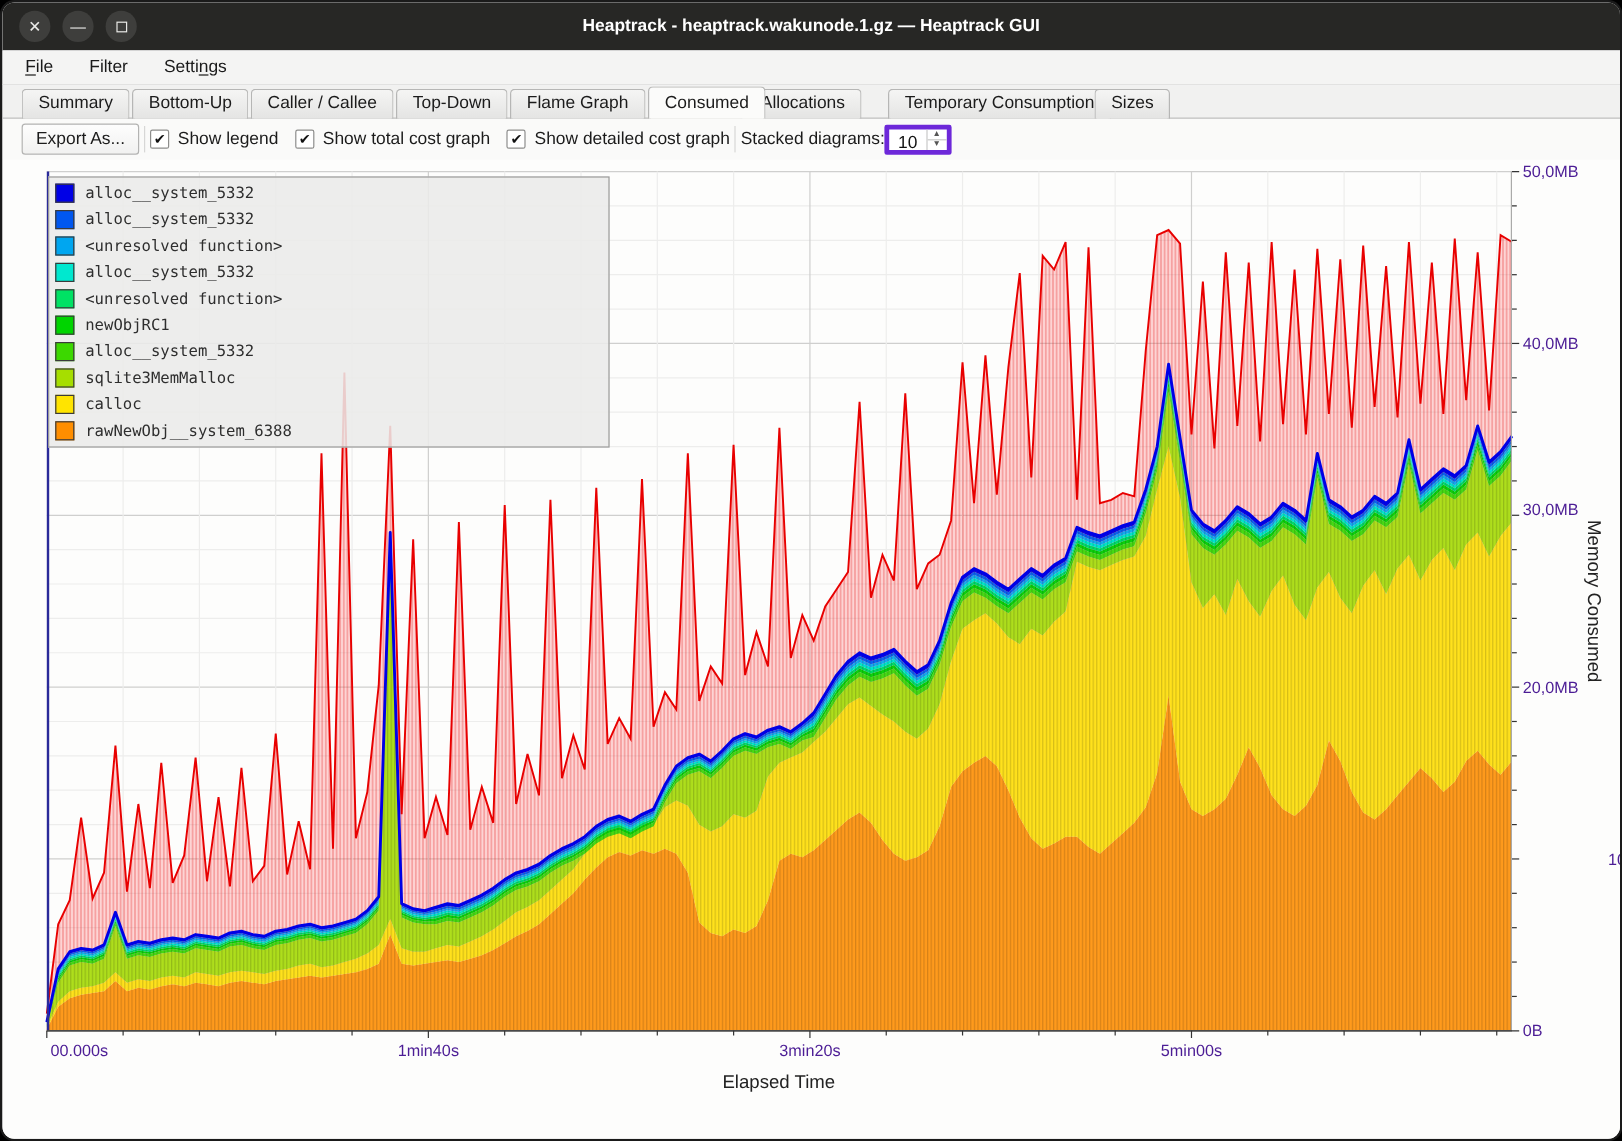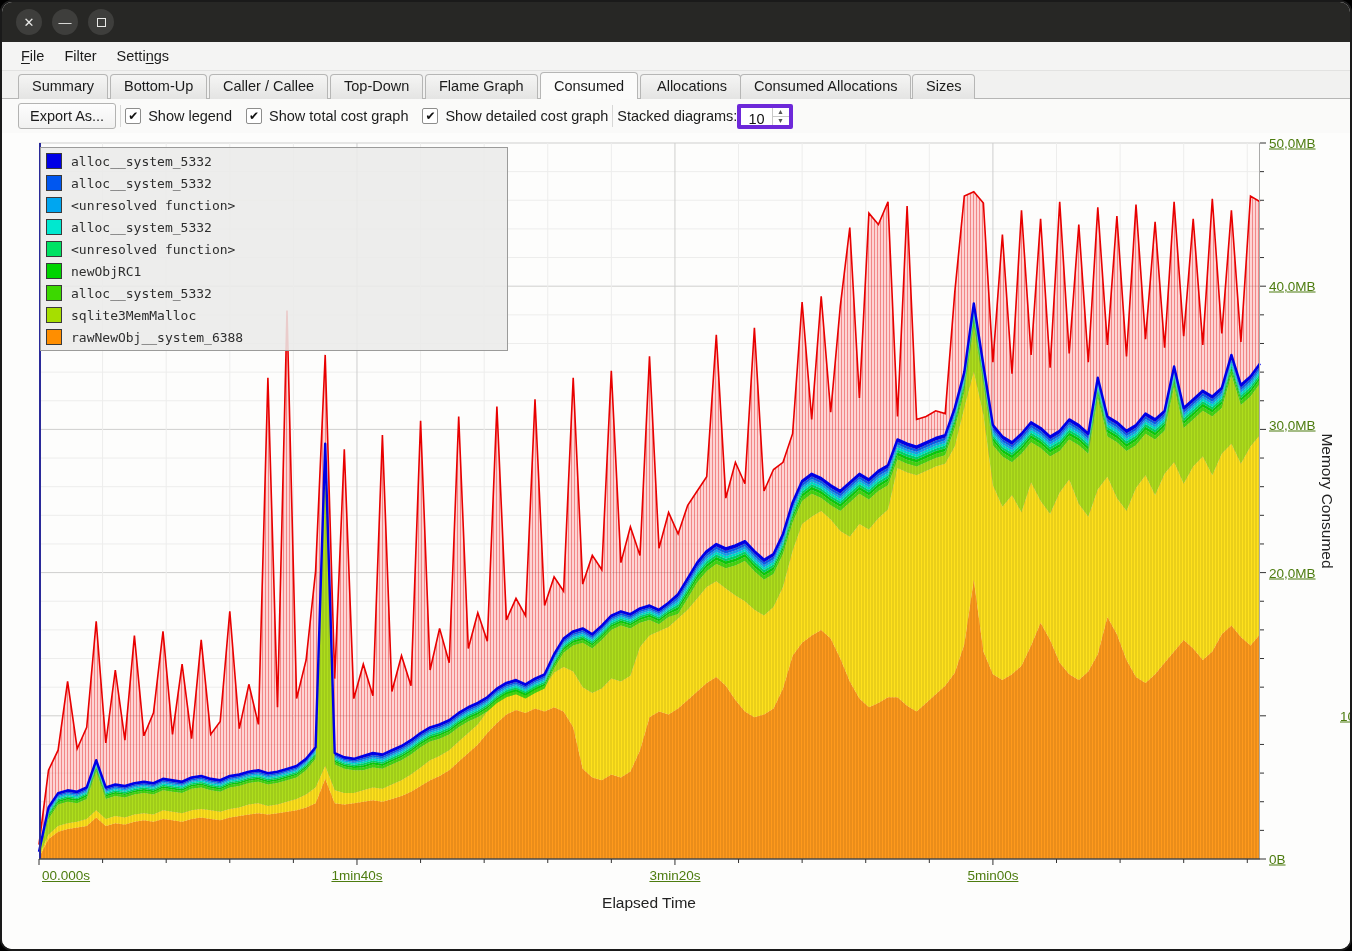--- a/index.html
+++ b/index.html
@@ -7,21 +7,21 @@
   .window{position:relative;width:1352px;height:951px;background:#fbfbfa;border-radius:12px;overflow:hidden;
           font-family:"Liberation Sans",sans-serif;border:2px solid #1a1a1a;}
   
   .titlebar{position:absolute;left:0;top:0;width:100%;height:40px;background:#272725;display:flex;align-items:center;}
   .win-controls{position:absolute;left:14px;top:7px;display:flex;gap:10px;}
   .wbtn{width:26px;height:26px;border-radius:50%;background:#3e3e3c;color:#e9e9e7;display:flex;align-items:center;justify-content:center;
         font-size:13px;line-height:1;cursor:default;}
   .wbtn .sq{width:9px;height:9px;border:1.5px solid #e9e9e7;}
   .title{width:100%;text-align:center;color:#fff;font-weight:bold;font-size:14.5px;}
   
-  .menubar{position:absolute;left:0;top:40px;width:100%;height:29px;background:#f4f4f3;display:flex;align-items:center;padding-left:10px;gap:2px;border-bottom:1px solid #e2e2e1;}
+  .menubar{position:absolute;left:0;top:40px;width:100%;height:29px;background:#f4f4f3;display:flex;align-items:center;padding-left:10px;gap:12px;border-bottom:1px solid #e2e2e1;}
   .menu-item{padding:3px 9px;font-size:14.5px;color:#1a1a1a;border-radius:3px;}
   .menu-item u{text-decoration:underline;text-underline-offset:2px;}
   
   .tabbar{position:absolute;left:0;top:69px;width:100%;height:28px;background:#f1f1f0;}
   .tabbar .baseline{position:absolute;left:0;bottom:0;width:100%;height:1px;background:#b6b6b5;}
   .tab{position:absolute;top:3px;height:25px;padding:3px 13px 0;border:1px solid #b6b6b5;border-bottom:none;
        border-radius:4px 4px 0 0;background:linear-gradient(#f5f5f4,#e4e4e3);font-size:14.5px;color:#1b1b1b;white-space:nowrap;z-index:1;}
   .tab.active{top:1px;height:27px;padding-top:5px;background:#fbfbfa;z-index:3;}
   
   .toolbar{position:absolute;left:0;top:97px;width:100%;height:34px;background:#fafaf9;display:flex;align-items:center;padding-left:16px;gap:4px;}
@@ -32,21 +32,21 @@
   .spin-label{font-size:14.5px;color:#1b1b1b;}
   .spinbox{display:flex;border:4px solid #6d28d9;border-radius:2px;background:#fff;height:25px;margin-left:-4px;}
   .spin-val{padding:3px 7px;font-size:14.5px;color:#111;min-width:26px;text-align:left;}
   .spin-arrows{display:flex;flex-direction:column;width:17px;border-left:1px solid #c9c9c8;}
   .spin-arrows div{flex:1;display:flex;align-items:center;justify-content:center;font-size:7px;color:#555;}
   .spin-up{border-bottom:1px solid #c9c9c8;}
   
   .chart{position:absolute;left:0;top:131px;width:1352px;height:818px;background:#fdfdfc;}
   #plot-wrap{position:absolute;left:37px;top:10px;width:1221px;height:716px;}
   #plot-svg{overflow:visible;display:block;}
-  .xlab,.ylab{position:absolute;font-size:13.5px;color:#4d7c0f;white-space:nowrap;text-decoration:underline;}
+  .xlab,.ylab{position:absolute;font-size:13.5px;color:#4c1d95;white-space:nowrap;}
   .axis-title-x{position:absolute;font-size:15.5px;color:#222;transform:translateX(-50%);}
   .axis-title-y{position:absolute;font-size:15.5px;color:#222;writing-mode:vertical-rl;transform:translateY(-50%);}
   
   .legend{position:absolute;left:38px;top:14px;width:468px;background:rgba(234,234,233,0.87);border:1px solid #9b9b9a;
           font-family:"DejaVu Sans Mono","Liberation Mono",monospace;font-size:13px;color:#2e2e2e;padding:2px 0;z-index:5;}
   .lg-row{display:flex;align-items:center;height:22px;gap:9px;}
   .lg-swatch{width:16px;height:16px;border:1px solid #3a3a3a;margin-left:5px;flex:0 0 auto;}
   .lg-title{flex:1;text-align:center;}
 </style>
 </head>
@@ -55,38 +55,39 @@
 <div class="window">
 
   <div class="titlebar">
     <div class="win-controls">
       <div class="wbtn">✕</div>
       <div class="wbtn">—</div>
       <div class="wbtn">
           <span class="sq"></span>
         </div>
     </div>
+    <div class="title">Heaptrack - heaptrack.wakunode.1.gz — Heaptrack GUI</div>
   </div>
 
   <div class="menubar" id="menubar">
       <div class="menu-item"><u>F</u>ile</div>
       <div class="menu-item">Filter</div>
       <div class="menu-item">Setti<u>n</u>gs</div>
     </div>
 
   <div class="tabbar" id="tabbar">
       <div class="baseline"></div>
       <div class="tab" style="left: 16px;">Summary</div>
       <div class="tab" style="left: 108px;">Bottom-Up</div>
       <div class="tab" style="left: 207px;">Caller / Callee</div>
       <div class="tab" style="left: 328px;">Top-Down</div>
       <div class="tab" style="left: 423px;">Flame Graph</div>
       <div class="tab active" style="left: 538px;">Consumed</div>
-      <div class="tab" style="left: 638px; padding-left: 16px;">Allocations</div>
-      <div class="tab" style="left: 738px;">Consumed Allocations</div>
+      <div class="tab" style="left: 615px; padding-left: 16px;">Allocations</div>
+      <div class="tab" style="left: 738px;">Temporary Consumption</div>
       <div class="tab" style="left: 910px;">Sizes</div>
     </div>
 
   <div class="toolbar">
     <button class="btn">Export As...</button>
     <div class="tb-sep"></div>
     <span id="cb-slot" style="display: flex; gap: 14px; align-items: center;">
         <div class="cb">
           <div class="cb-box">✔</div>
           <span>Show legend</span>
@@ -295,20 +296,24 @@
         </div>
         <div class="lg-row">
           <div class="lg-swatch" style="background: rgb(60, 216, 0);"></div>
           <span>alloc__system_5332</span>
         </div>
         <div class="lg-row">
           <div class="lg-swatch" style="background: rgb(166, 222, 0);"></div>
           <span>sqlite3MemMalloc</span>
         </div>
         <div class="lg-row">
+          <div class="lg-swatch" style="background: rgb(255, 228, 0);"></div>
+          <span>calloc</span>
+        </div>
+        <div class="lg-row">
           <div class="lg-swatch" style="background: rgb(255, 142, 0);"></div>
           <span>rawNewObj__system_6388</span>
         </div>
       </div>
     <div class="axis-title-x" style="left:647px;top:761px;text-align:right;">Elapsed Time</div>
     <div class="axis-title-y" style="left:1316px;top:368px;">Memory Consumed</div>
     <div id="tick-labels">
         <div class="xlab" style="top: 735px; left: 40px;">00.000s</div>
         <div class="xlab" style="top: 735px; left: 354.969px; transform: translateX(-50%);">1min40s</div>
         <div class="xlab" style="top: 735px; left: 672.938px; transform: translateX(-50%);">3min20s</div>

